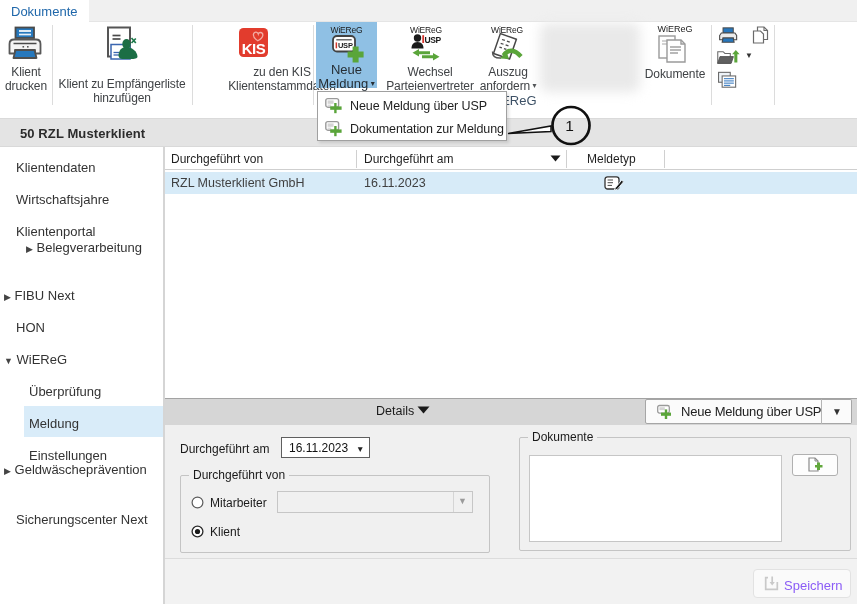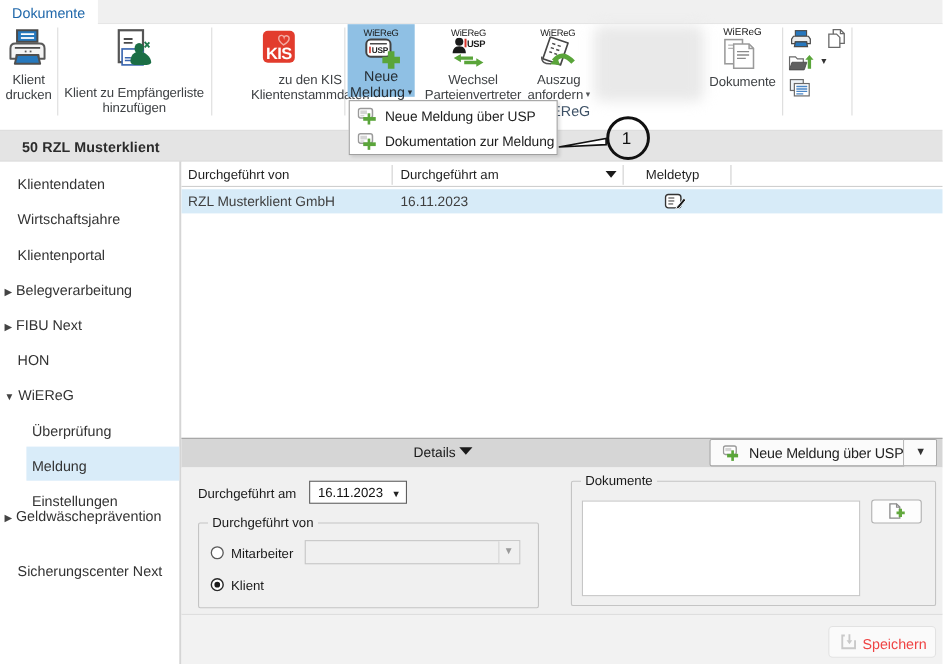--- a/index.html
+++ b/index.html
@@ -138,21 +138,21 @@
 <div class="abs" style="left:0;top:119px;width:857px;height:28px;background:#e4e4e4;border-bottom:1px solid #d9d9d9;box-sizing:border-box;"></div>
 <div class="abs" style="left:20px;top:126px;font-size:13px;font-weight:bold;color:#2b2b2b;letter-spacing:0.1px;">50 RZL Musterklient</div>
 
 <div class="abs" style="left:0;top:147px;width:163px;height:457px;background:#fff;"></div>
 <div class="abs" style="left:163px;top:147px;width:2px;height:457px;background:#d5d5d5;"></div>
 <div class="abs" style="left:24px;top:406px;width:139px;height:31px;background:#d9ecf9;"></div>
 <div style="position:absolute;left:0;top:155px;font-size:13px;color:#333;">
   <div style="position:absolute;left:16px;top:5px;width:150px;">Klientendaten</div>
   <div style="position:absolute;left:16px;top:37px;width:150px;">Wirtschaftsjahre</div>
   <div style="position:absolute;left:16px;top:69px;width:150px;">Klientenportal</div>
-  <div style="position:absolute;left:4px;top:101px;width:160px;"><span style="font-size:9px;color:#444;">▶</span>&nbsp;Belegverarbeitung</div>
+  <div style="position:absolute;left:4px;top:85px;width:160px;text-align:center;"><span style="font-size:9px;color:#444;">▶</span>&nbsp;Belegverarbeitung</div>
   <div style="position:absolute;left:4px;top:133px;width:160px;"><span style="font-size:9px;color:#444;">▶</span>&nbsp;FIBU Next</div>
   <div style="position:absolute;left:16px;top:165px;width:150px;">HON</div>
   <div style="position:absolute;left:4px;top:197px;width:160px;"><span style="font-size:9px;color:#444;">▼</span>&nbsp;WiEReG</div>
   <div style="position:absolute;left:29px;top:229px;width:134px;">Überprüfung</div>
   <div style="position:absolute;left:29px;top:261px;width:134px;">Meldung</div>
   <div style="position:absolute;left:29px;top:293px;width:134px;">Einstellungen</div>
   <div style="position:absolute;left:4px;top:307px;width:160px;"><span style="font-size:9px;color:#444;">▶</span>&nbsp;Geldwäscheprävention</div>
   <div style="position:absolute;left:16px;top:357px;width:150px;">Sicherungscenter Next</div>
 </div>
 
@@ -227,21 +227,21 @@
   <path d="M12 11 L12 8.5 L10 8.5 L10 6 L12 6 L12 3.5 L15 3.5 L15 6 L17.5 6 L17.5 8.5 L15 8.5 L15 11 Z" fill="#62a83d" transform="translate(-1,2)"></path>
 </svg>
 
 <div class="abs" style="left:165px;top:558px;width:692px;height:46px;background:#f2f2f2;border-top:1px solid #dcdcdc;box-sizing:border-box;"></div>
 <div class="abs" style="left:753px;top:569px;width:98px;height:29px;background:#fafafa;border:1px solid #e2e2e2;border-radius:4px;box-sizing:border-box;"></div>
 <svg class="abs" style="left:764px;top:576px;" width="15" height="15" viewBox="0 0 15 15">
   <path d="M4 1.7 L1.7 1.7 L1.7 13.3 L13.3 13.3 L13.3 6" fill="none" stroke="#c9c9c9" stroke-width="1.7"></path>
   <path d="M8.2 0.5 L8.2 6.5" stroke="#c9c9c9" stroke-width="1.7"></path>
   <path d="M5.6 6 L10.8 6 L8.2 9.6 Z" fill="#c9c9c9"></path>
 </svg>
-<div class="abs" style="left:784px;top:578px;font-size:13px;color:#ef4444;">Speichern</div>
+<div class="abs" style="left:784px;top:578px;font-size:13px;color:#8b5cf6;">Speichern</div>
 
 <div class="abs" style="left:317px;top:91px;width:190px;height:50px;background:#fff;border:1px solid #a0a0a0;box-sizing:border-box;box-shadow:2px 2px 3px rgba(0,0,0,0.12);"></div>
 <svg class="abs" style="left:325px;top:97px;" width="18" height="18" viewBox="0 0 18 18">
   <rect x="0.8" y="1.6" width="12.8" height="8.6" rx="2" fill="#fff" stroke="#9a9a9a" stroke-width="1.4"></rect>
   <rect x="2.6" y="3.4" width="6" height="3.4" fill="#d4d4d4"></rect>
   <rect x="2.6" y="7.6" width="3.6" height="1.2" fill="#d4d4d4"></rect>
   <rect x="9.2" y="6" width="2.4" height="10.2" fill="#5aa53a"></rect>
   <rect x="5.2" y="9.4" width="11.4" height="3.4" fill="#5aa53a"></rect>
 </svg>
 <div class="abs" style="left:350px;top:99px;font-size:12.5px;color:#1e1e1e;letter-spacing:-0.1px;">Neue Meldung über USP</div>

